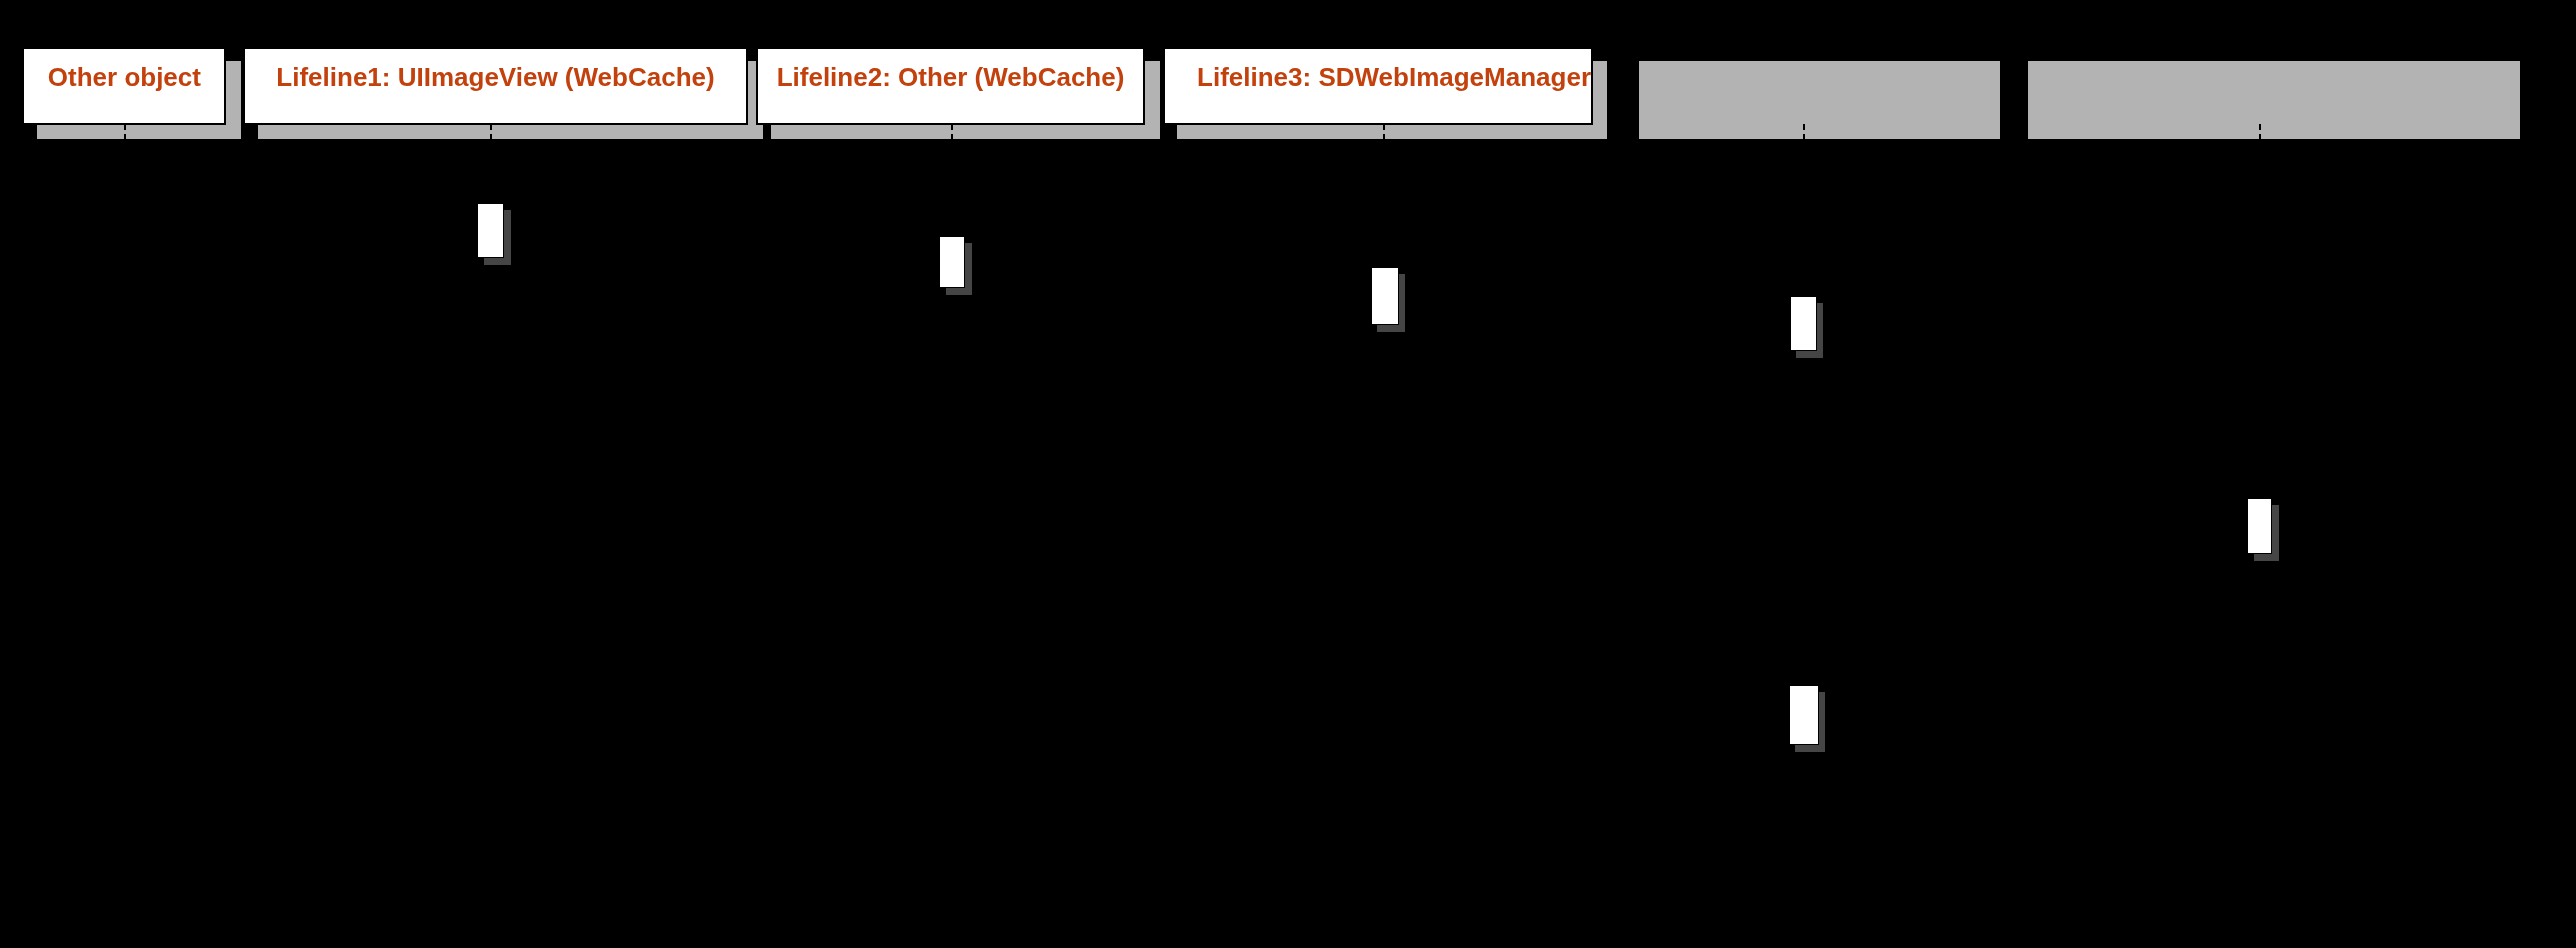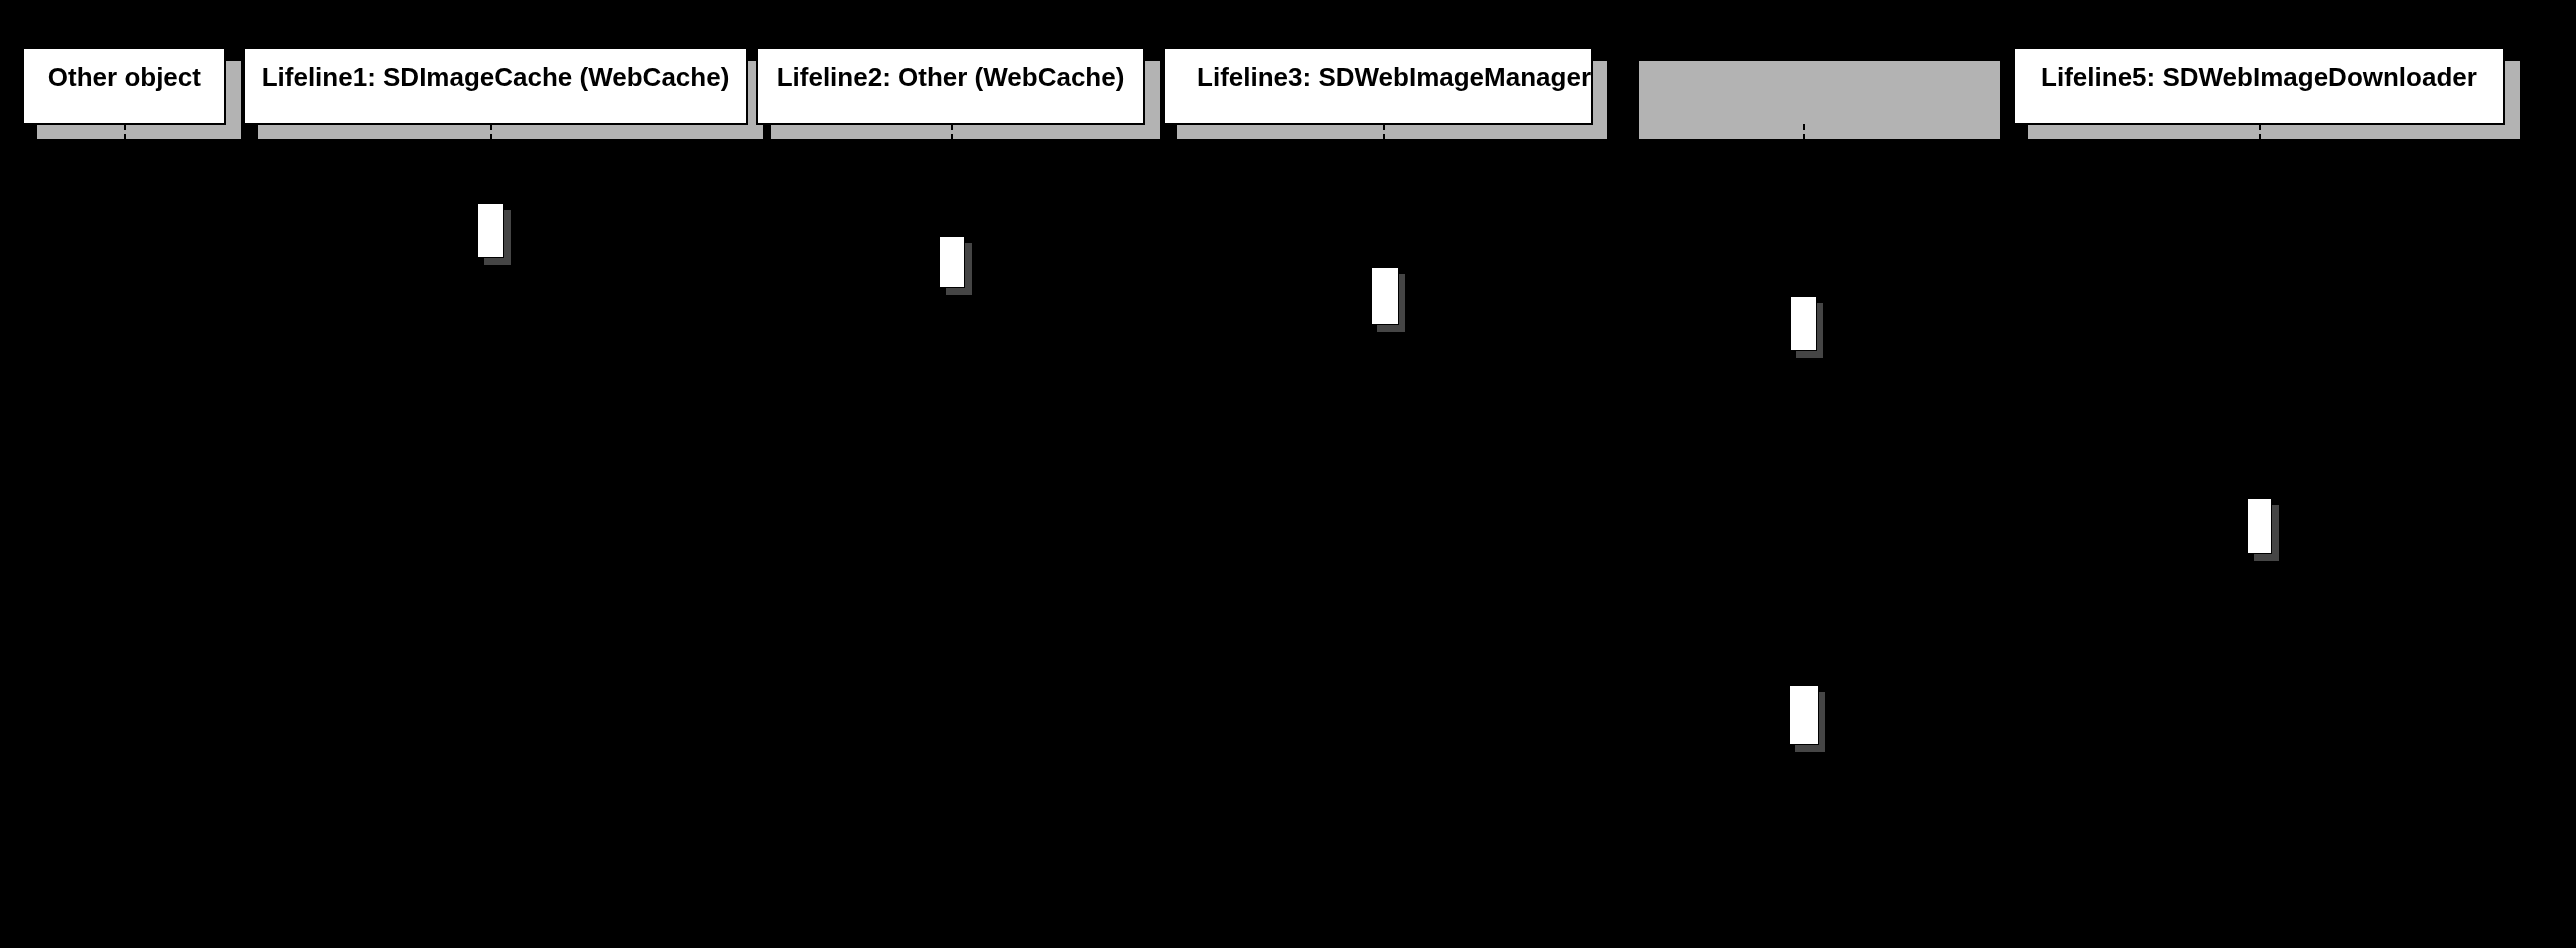--- a/index.html
+++ b/index.html
@@ -17,21 +17,21 @@
     background: #ffffff;
     border: 2.9px solid #000000;
     display: flex;
     justify-content: center;
     align-items: flex-start;
     padding-top: 12.6px;
   }
   .head-label {
     font-size: 26px;
     font-weight: bold;
-    color: #000000;
+    color: #c2410c;
     white-space: nowrap;
   }
   .lifeline {
     width: 0;
     border-left: 2.9px dashed #000000;
   }
   .bar-shadow { background: #454545; }
   .activation {
     background: #ffffff;
     border: 1.9px solid #000000;
@@ -50,30 +50,27 @@
     <div class="abs lifeline" style="left: 124px; top: 124px; width: 0px; height: 799px;"></div>
     <div class="abs lifeline" style="left: 490px; top: 124px; width: 0px; height: 799px;"></div>
     <div class="abs lifeline" style="left: 951px; top: 124px; width: 0px; height: 799px;"></div>
     <div class="abs lifeline" style="left: 1383px; top: 124px; width: 0px; height: 799px;"></div>
     <div class="abs lifeline" style="left: 1803px; top: 124px; width: 0px; height: 799px;"></div>
     <div class="abs lifeline" style="left: 2259px; top: 124px; width: 0px; height: 799px;"></div>
     <div class="abs head-box" style="left: 22.4px; top: 47px; width: 204px; height: 78px;">
       <span class="head-label">Other object</span>
     </div>
     <div class="abs head-box" style="left: 243px; top: 47px; width: 505px; height: 78px;">
-      <span class="head-label">Lifeline1: SDImageCache (WebCache)</span>
+      <span class="head-label">Lifeline1: UIImageView (WebCache)</span>
     </div>
     <div class="abs head-box" style="left: 756px; top: 47px; width: 389px; height: 78px;">
       <span class="head-label">Lifeline2: Other (WebCache)</span>
     </div>
     <div class="abs head-box" style="left: 1163px; top: 47px; width: 430px; height: 78px; justify-content: flex-end;">
       <span class="head-label">Lifeline3: SDWebImageManager</span>
-    </div>
-    <div class="abs head-box" style="left: 2013px; top: 47px; width: 492px; height: 78px;">
-      <span class="head-label">Lifeline5: SDWebImageDownloader</span>
     </div>
     <div class="abs bar-shadow" style="left: 484px; top: 210px; width: 27px; height: 55px;"></div>
     <div class="abs bar-shadow" style="left: 946px; top: 243px; width: 26px; height: 52px;"></div>
     <div class="abs bar-shadow" style="left: 1377px; top: 274px; width: 28px; height: 58px;"></div>
     <div class="abs bar-shadow" style="left: 1796px; top: 303px; width: 27px; height: 55px;"></div>
     <div class="abs bar-shadow" style="left: 2254px; top: 505px; width: 25px; height: 56px;"></div>
     <div class="abs bar-shadow" style="left: 1795px; top: 692px; width: 30px; height: 60px;"></div>
     <div class="abs activation" style="left: 477px; top: 203px; width: 27px; height: 55px;"></div>
     <div class="abs activation" style="left: 939px; top: 236px; width: 26px; height: 52px;"></div>
     <div class="abs activation" style="left: 1371px; top: 267px; width: 28px; height: 58px;"></div>

